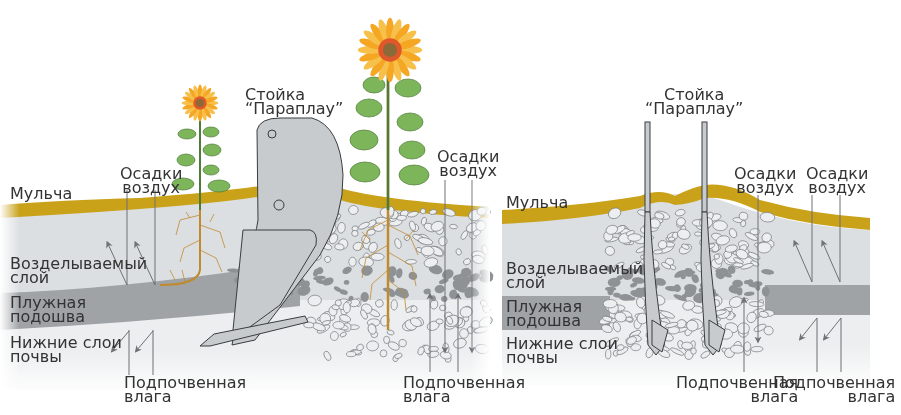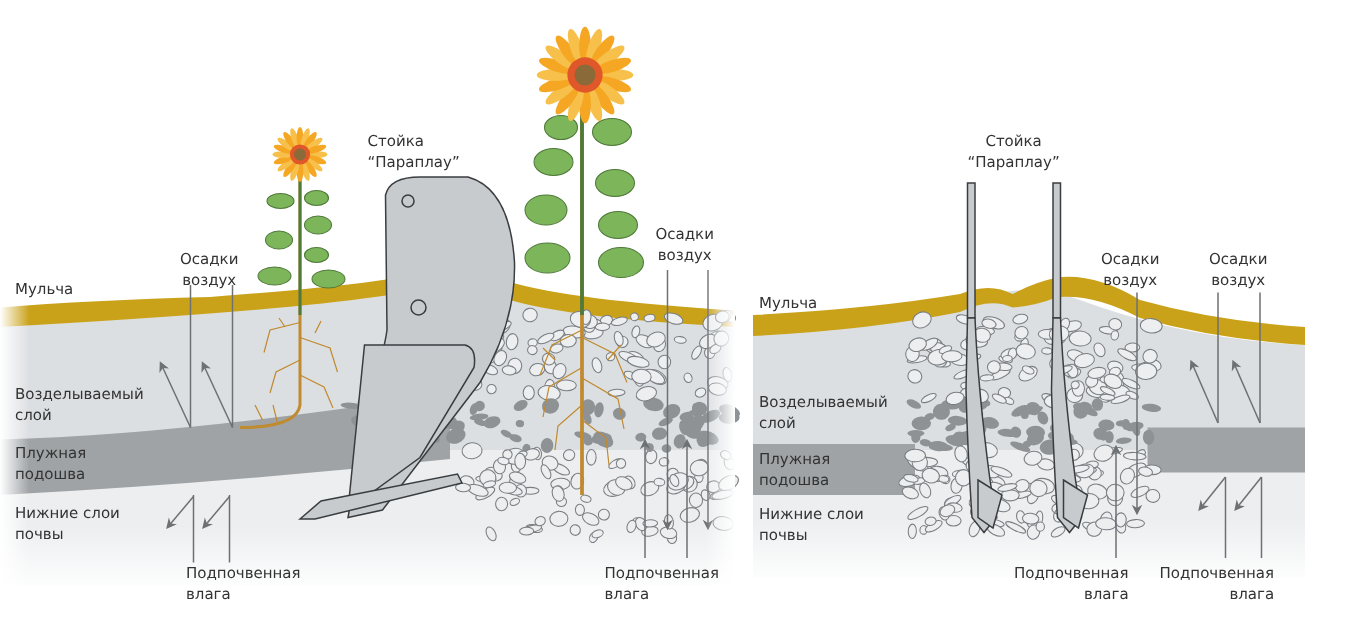--- a/index.html
+++ b/index.html
@@ -1,19 +1,19 @@
 <!DOCTYPE html>
 <html><head>
 <meta charset="utf-8">
 <style>
   html, body { margin:0; padding:0; background:#ffffff; }
   body { width:901px; height:415px; position:relative; overflow:hidden;
          font-family:"DejaVu Sans", sans-serif; color:#2b2b2b; }
   svg#scene { position:absolute; left:0; top:0; }
-  .lbl { position:absolute; font-size:10px; line-height:14px; color:#333333; white-space:pre; }
+  .lbl { position:absolute; font-size:16px; line-height:14px; color:#333333; white-space:pre; }
   .lbl.center { text-align:center; }
 </style>
 </head>
 <body>
 
 <svg id="scene" width="901" height="415" viewBox="0 0 901 415">
   <defs>
     <marker id="ah" viewBox="0 0 10 10" refX="5" refY="5" markerWidth="7" markerHeight="9" orient="auto-start-reverse">
       <path d="M0,0 L10,5 L0,10 L3,5 Z" fill="#6d7174"></path>
     </marker>

